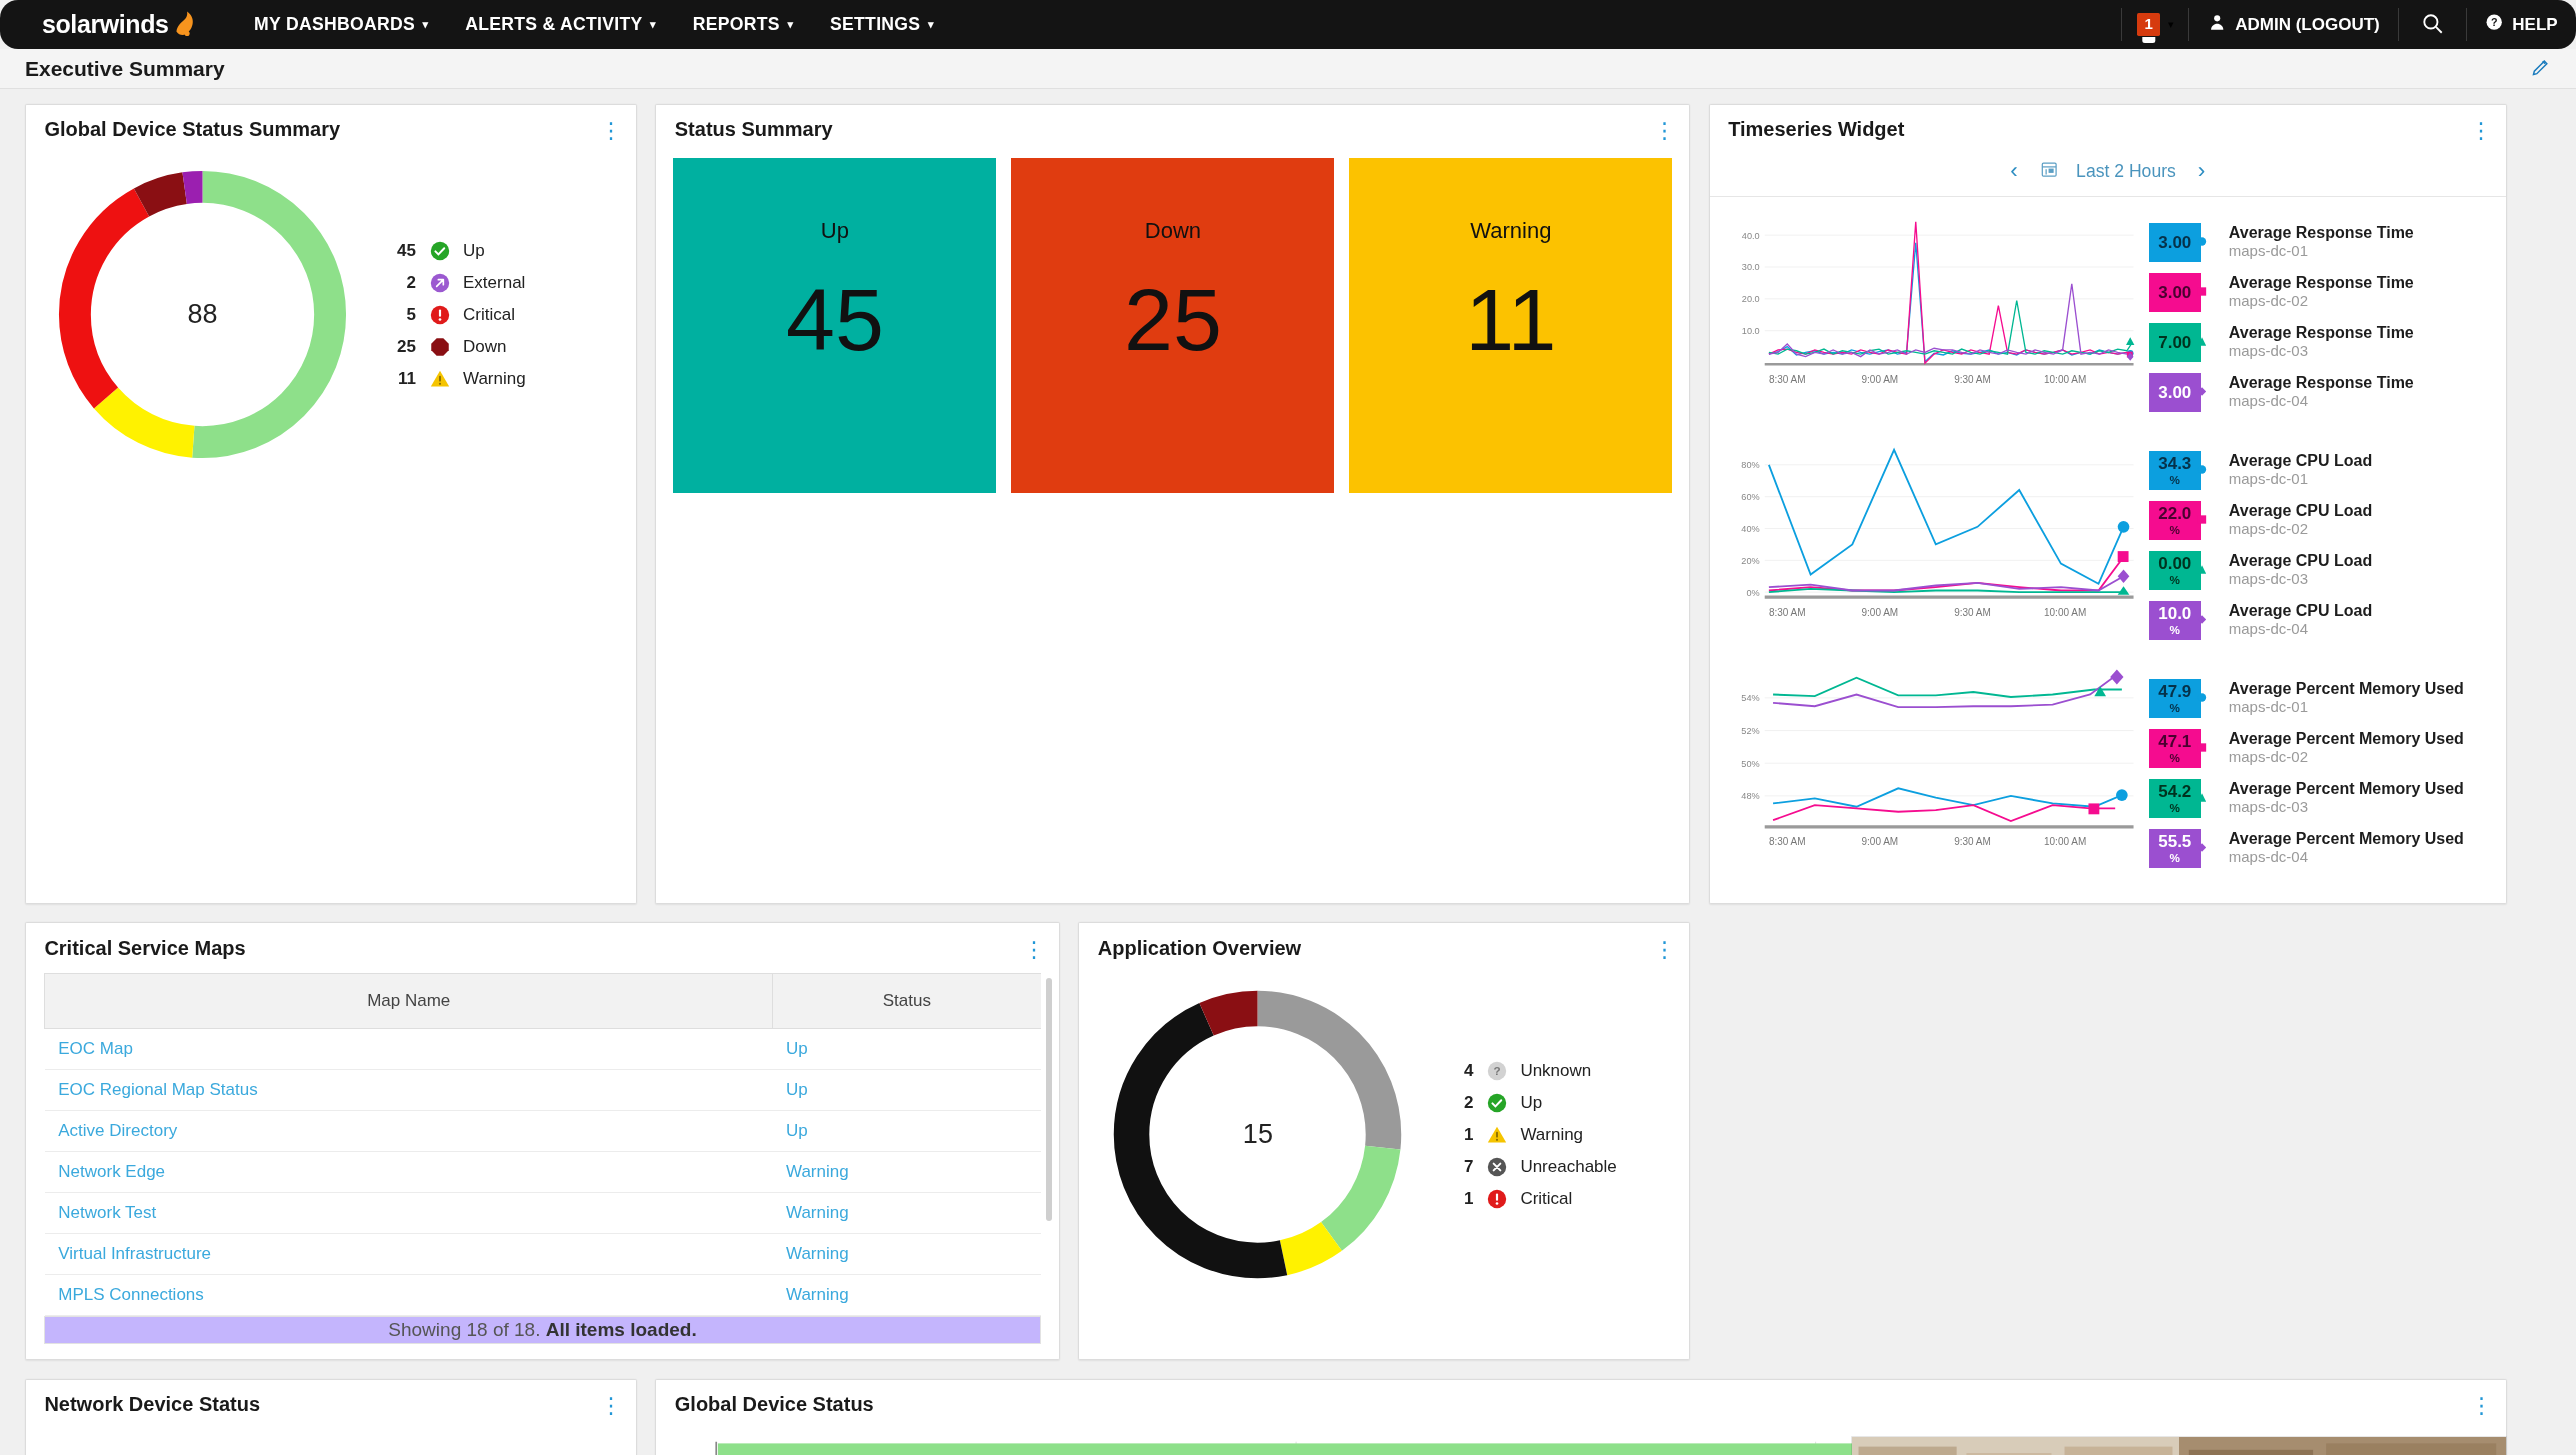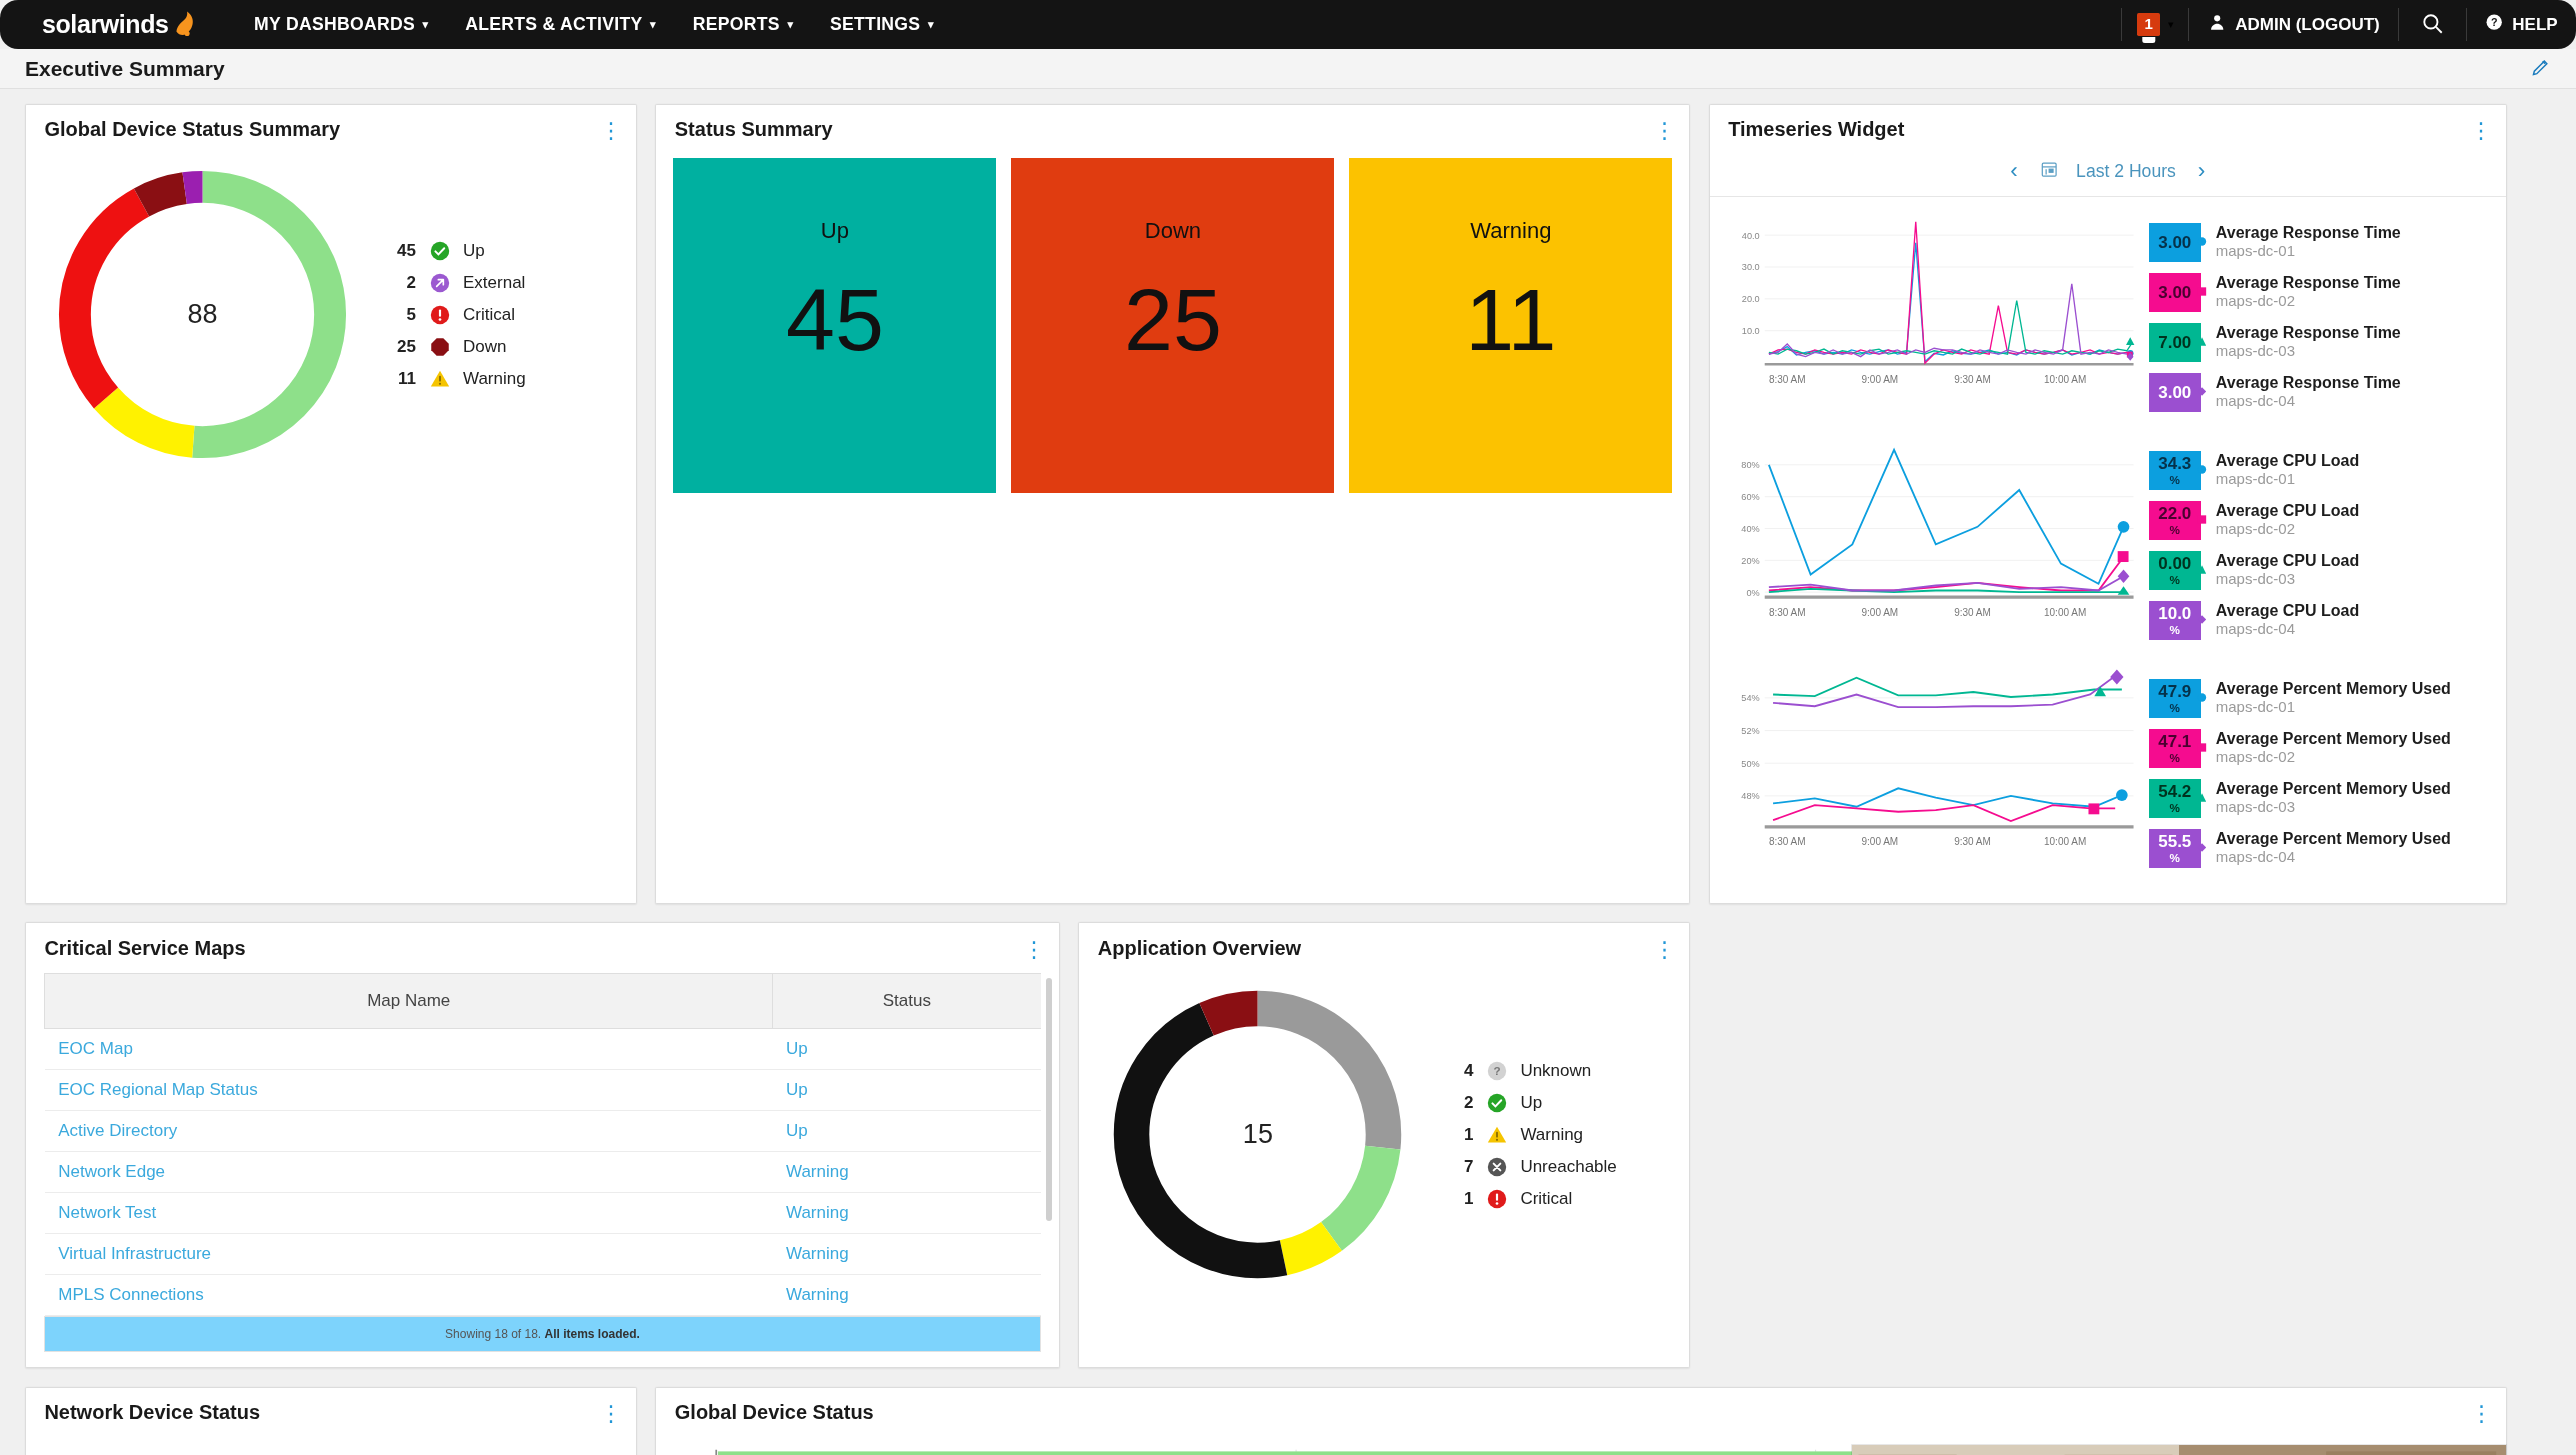--- a/index.html
+++ b/index.html
@@ -95,22 +95,22 @@
     text-align: center; font-size: 17px; font-weight: 400; color: #444;
     padding: 17px 13.4px; 
   }
   thead th:first-child { border-left: 0.8px solid #dedede; }
   thead th.st { border-left: 0.8px solid #dedede; width: 268px; }
   tbody td {
     padding: 10px 13.4px; font-size: 17px; border-bottom: 0.8px solid #ececec;
     color: #3ba9dd; cursor: pointer;
   }
   .tbl-footer {
-    background: #7dd3fc; border: 0.8px solid #e2e2e2; text-align: center;
-    font-size: 12px; color: #555; padding: 10px;
+    background: #c4b5fd; border: 0.8px solid #e2e2e2; text-align: center;
+    font-size: 19px; color: #555; padding: 2px;
   }
   .tbl-footer b { color: #333; }
   .vscroll {
     position: absolute; right: 7.5px; top: 11.7px; width: 5.9px; height: 243px;
     background: #cfcfcf; border-radius: 3.4px;
   }
 
   
   .ts-toolbar {
     display: flex; align-items: center; justify-content: center; gap: 22px;
@@ -125,21 +125,21 @@
   .ts-legend { width: 352px; padding-left: 8.4px; }
   .ts-legend-group { height: 228px; padding-top: 11.7px; }
   .lg-row { display: flex; align-items: center; height: 50px; }
   .lg-chip {
     width: 52px; height: 39px; display: flex; flex-direction: column;
     align-items: center; justify-content: center; position: relative; flex: none;
   }
   .lg-chip .v { font-size: 17px; font-weight: 700; line-height: 1; }
   .lg-chip .u { font-size: 11.7px; font-weight: 700; margin-top: 0.8px; }
   .lg-mark { position: absolute; right: -6.7px; top: 50%; transform: translateY(-50%); }
-  .lg-txt { margin-left: 15px; }
+  .lg-txt { margin-left: 28px; }
   .lg-t1 { font-size: 16px; font-weight: 700; color: #1d1d1d; line-height: 1.15; }
   .lg-t2 { font-size: 15px; color: #9a9a9a; line-height: 1.2; }
 
   
   .bar-area { padding: 11.7px 20px 17px 20px; position: relative; }
 
   
   .vid-overlay {
     position: absolute; right: 0; bottom: -32px; width: 654px; height: 369px;
     display: flex; z-index: 30; box-shadow: 0 0 0 0.8px rgba(0,0,0,.12);

